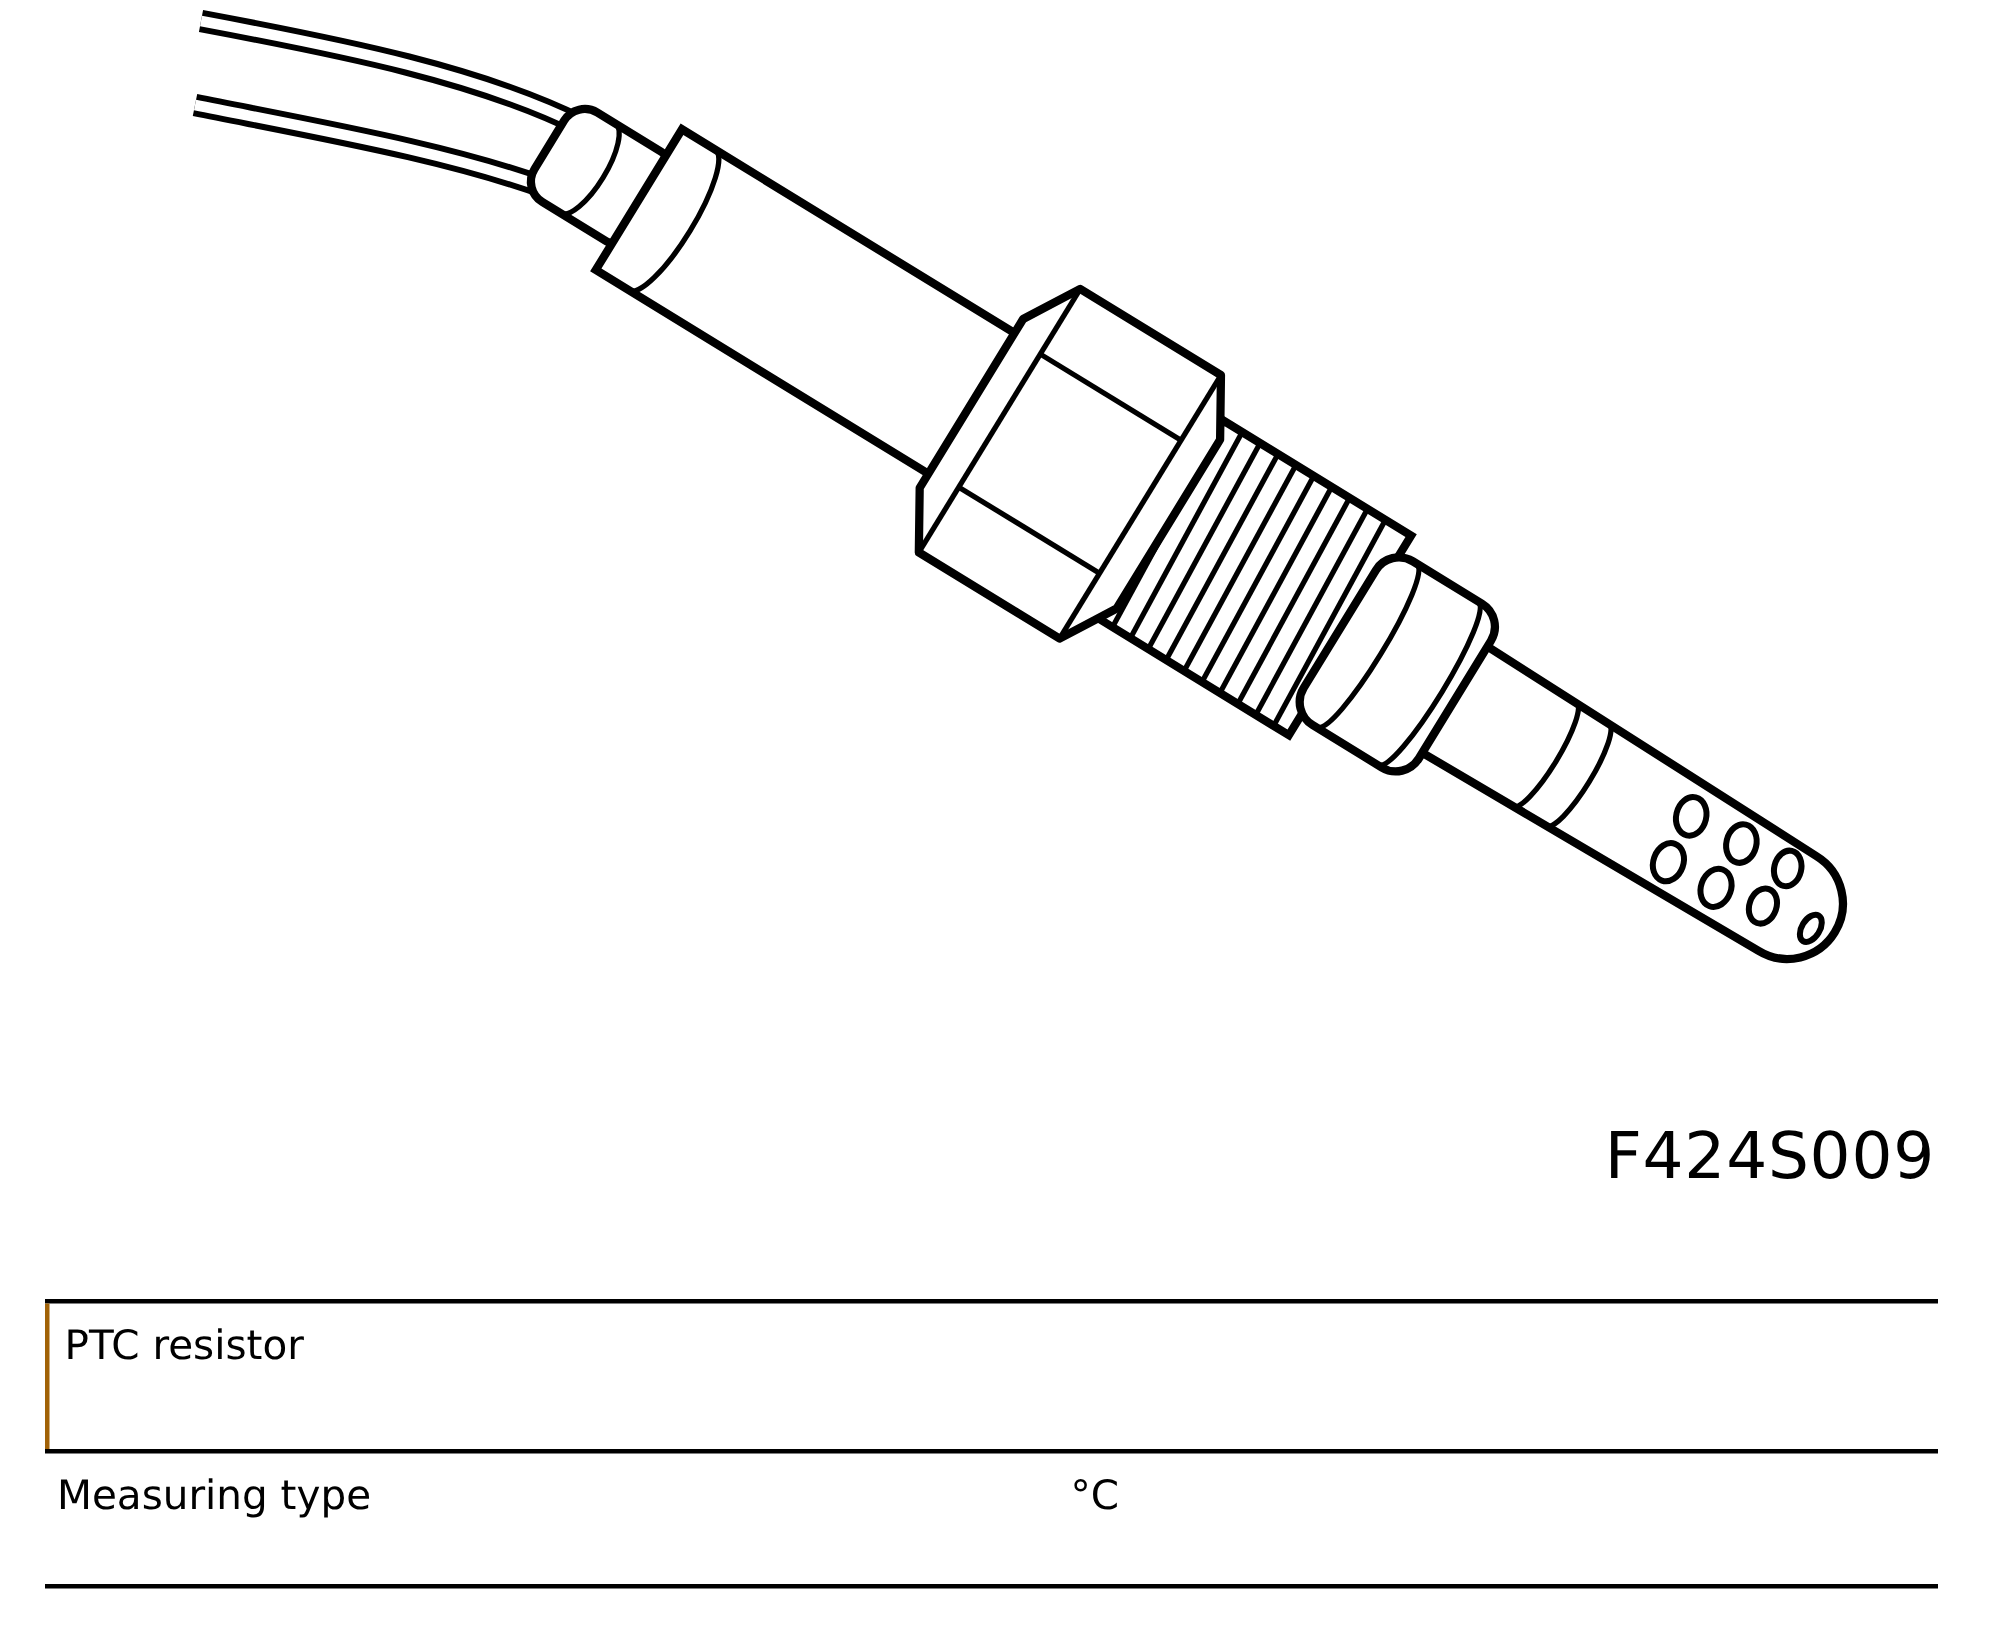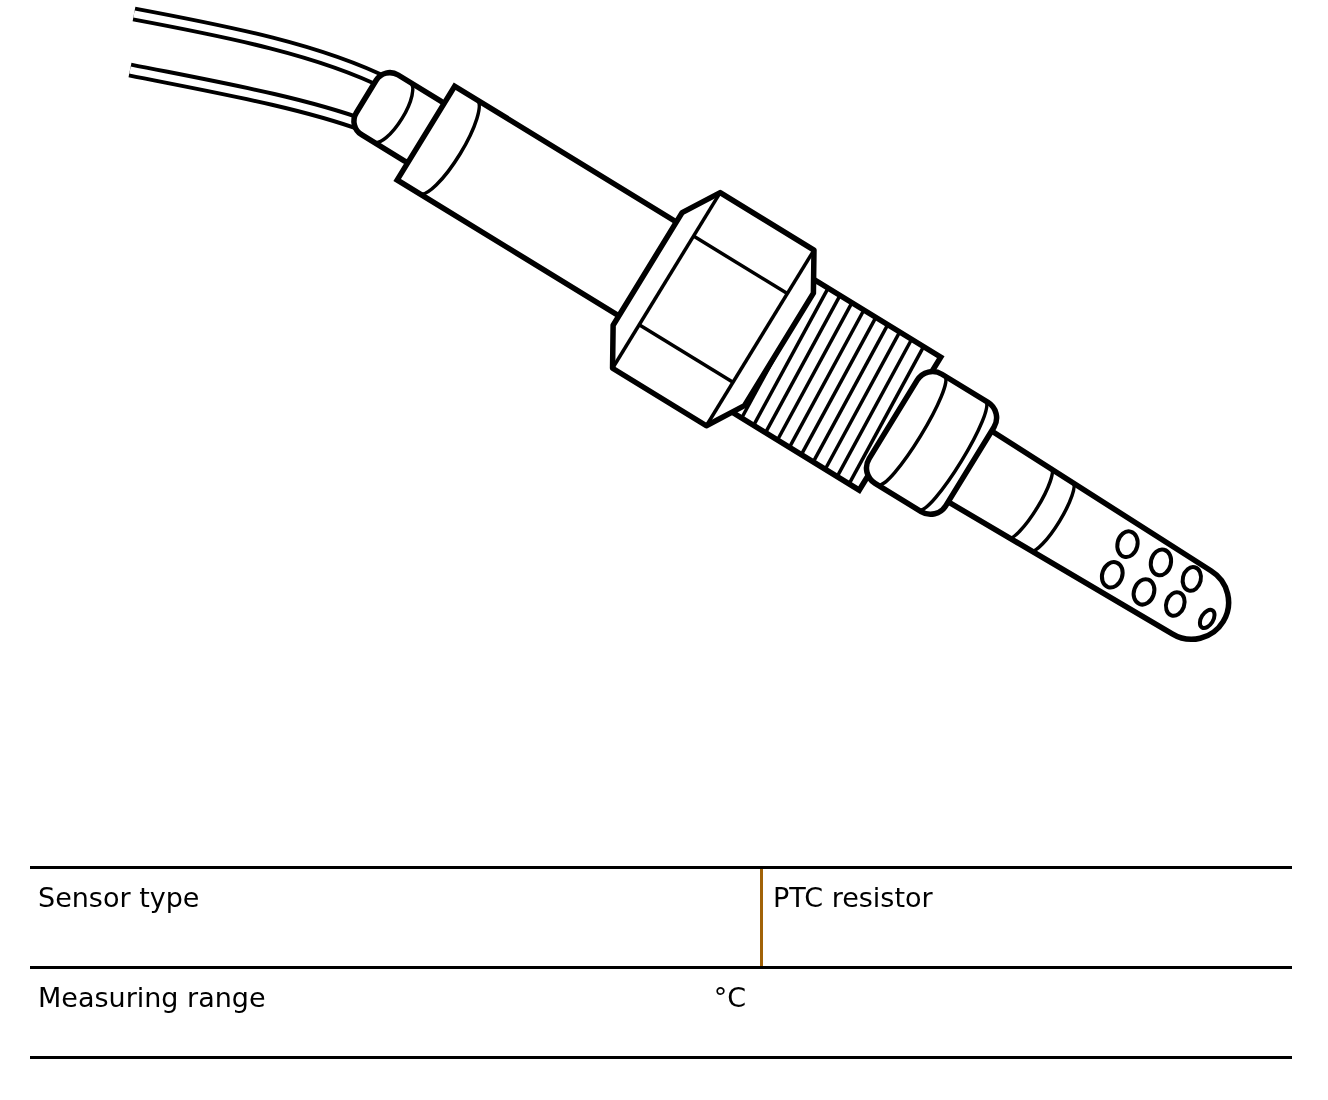--- a/index.html
+++ b/index.html
@@ -138,35 +138,32 @@
         <path d="M308,-66 L330,-103 L440,-103 L462,-66 L462,66 L440,103 L330,103 L308,66 Z" fill="#fff" stroke-width="5.5" stroke-linejoin="round"></path>
         <line x1="330" y1="-103" x2="330" y2="103" stroke-width="3.5"></line>
         <line x1="440" y1="-103" x2="440" y2="103" stroke-width="3.5"></line>
         <line x1="330" y1="-52" x2="440" y2="-52" stroke-width="3.5"></line>
         <line x1="330" y1="52" x2="440" y2="52" stroke-width="3.5"></line>
       </g>
 
     </g>
   </svg>
 
+  <div class="figure-code">F424S009</div>
 
   <div class="spec-table">
 
     <div class="spec-row first">
-      <div class="cell cell-left">
-        <span>Sensor type</span>
-        <span></span>
-      </div>
       <div class="cell cell-right">
         <span>PTC resistor</span>
       </div>
     </div>
 
     <div class="spec-row second">
       <div class="cell cell-left">
-        <span>Measuring range</span>
+        <span>Measuring type</span>
         <span>°C</span>
       </div>
     </div>
 
   </div>
 
 </div>
 
 </body></html>

